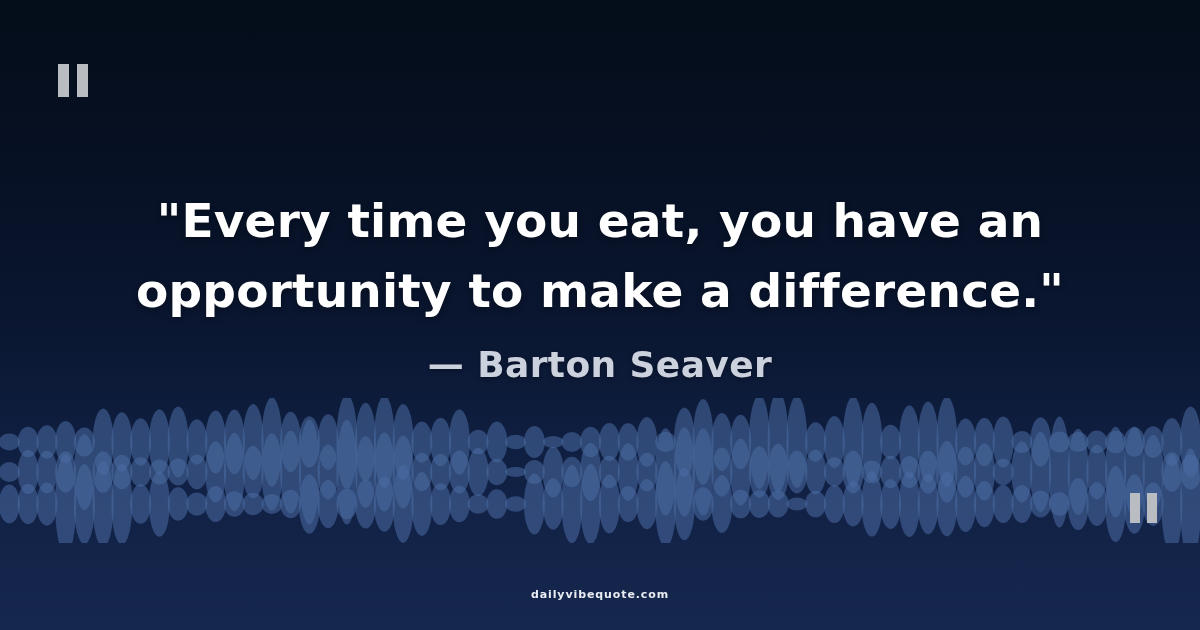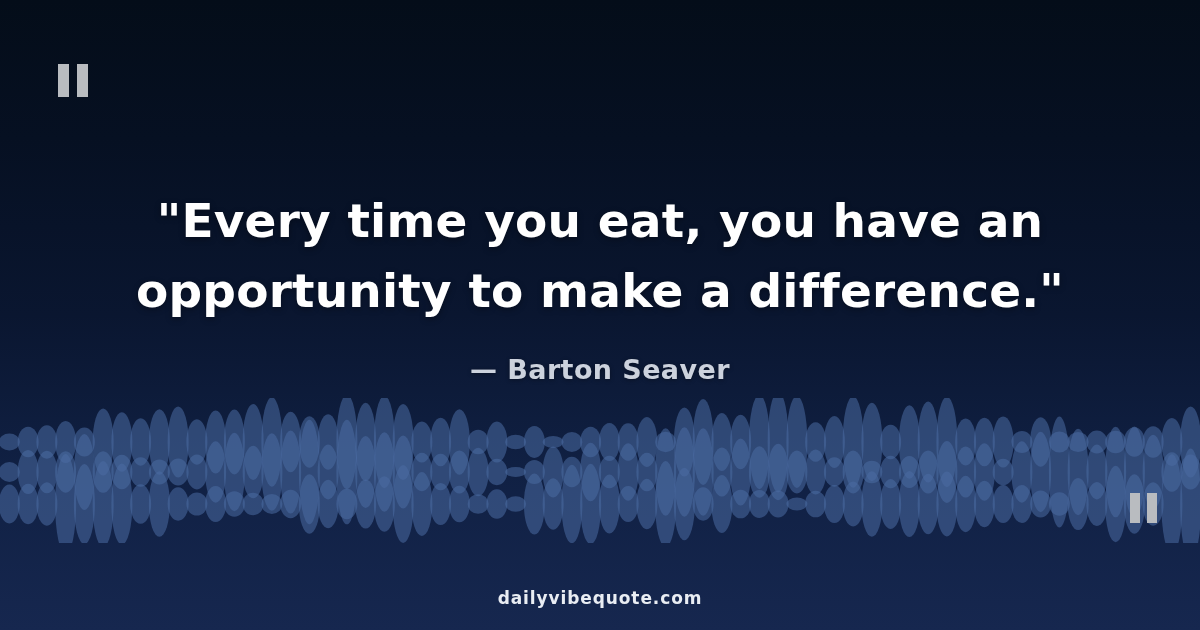--- a/index.html
+++ b/index.html
@@ -81,37 +81,37 @@
     text-align: center;
     color: #ffffff;
     font-size: 47px;
     font-weight: bold;
     line-height: 70px;
     letter-spacing: 0.2px;
     text-shadow: 0 2px 6px rgba(0,0,0,0.35);
   }
 
   #attribution {
-    margin-top: 28px;
+    margin-top: 18px;
     text-align: center;
     color: #ccd2dd;
-    font-size: 27px;
+    font-size: 36px;
     font-weight: bold;
     letter-spacing: 0.4px;
     text-shadow: 0 1px 4px rgba(0,0,0,0.35);
   }
 
   #footer {
     position: absolute;
     left: 0;
     top: 588px;
     width: 1200px;
     text-align: center;
     color: #e9edf3;
-    font-size: 17px;
+    font-size: 11px;
     font-weight: bold;
     letter-spacing: 0.9px;
     z-index: 5;
   }
 </style>
 </head>
 <body>
 
 <div id="card">
 

